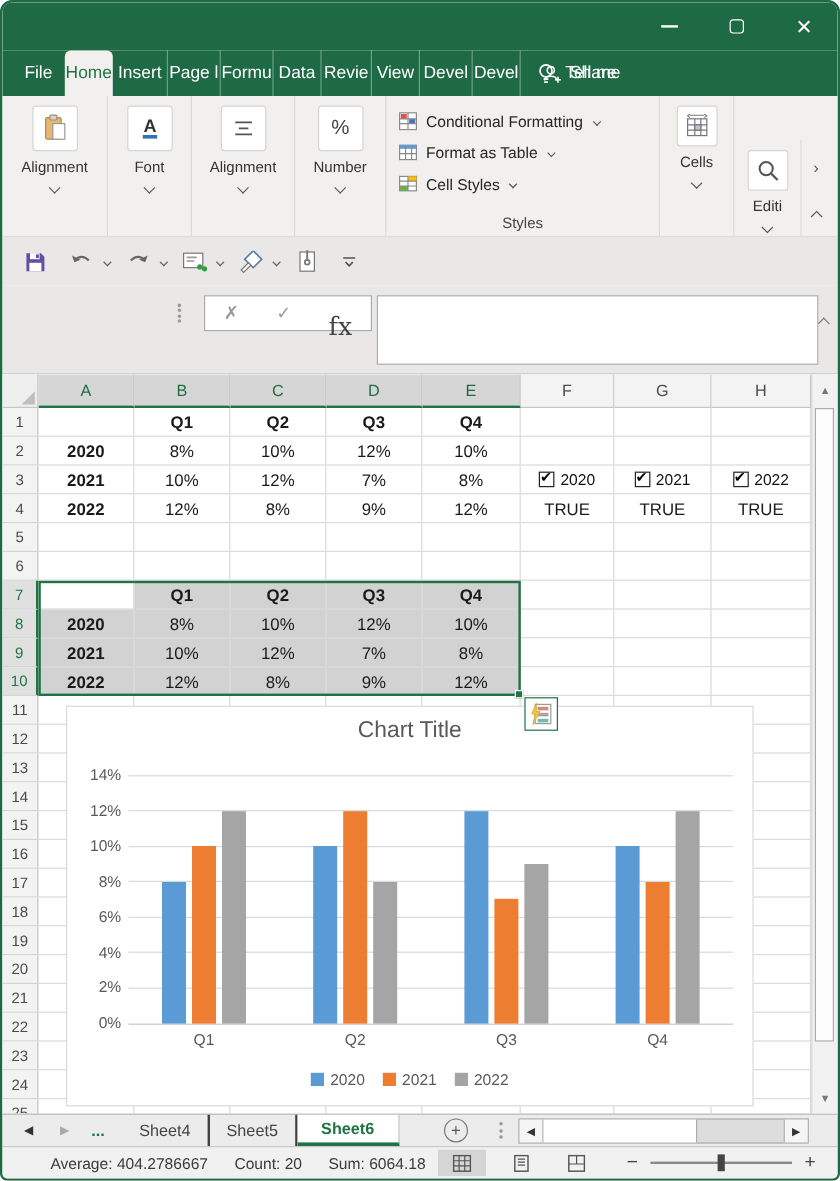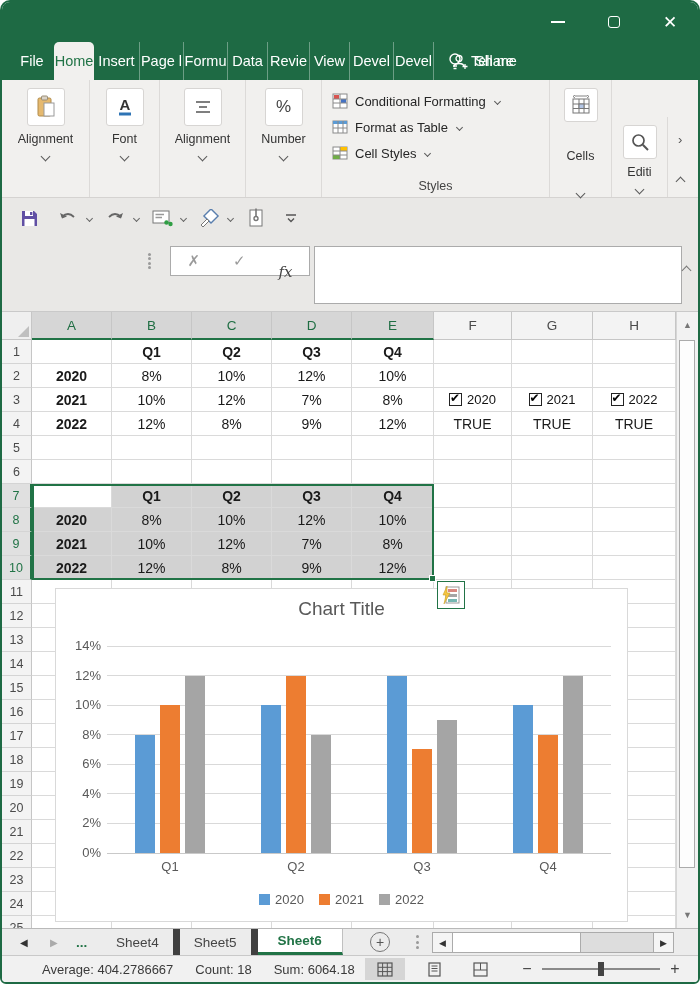--- a/index.html
+++ b/index.html
@@ -45,21 +45,21 @@
   .qchev { width:5px; height:5px; border-right:1.3px solid #666; border-bottom:1.3px solid #666; transform:rotate(45deg); margin:0 10px 0 6px; }
 
   
   .formula-row { height:74px; background:#E9E8E6; border-bottom:1px solid #C9C9C9; position:relative; flex:none; }
   .namebox { position:absolute; left:10px; top:8px; width:123px; height:30px; background:#fff; border:1px solid #ABABAB; display:flex; align-items:center; font-size:14px; color:#222; padding-left:8px; cursor:text; }
   .namebox .chev { position:absolute; right:8px; width:5px; height:5px; }
   .fdots { position:absolute; left:146px; top:15px; width:3px; height:16px; display:flex; flex-direction:column; justify-content:space-between; }
   .fdots i { width:3px; height:3px; background:#9a9a9a; border-radius:50%; }
   .fbtns { position:absolute; left:168px; top:8px; width:140px; height:30px; background:#fff; border:1px solid #ABABAB; display:flex; align-items:center; justify-content:space-around; }
   .fbtn { color:#9a9a9a; font-size:15px; cursor:pointer; }
-  .fx { font-family:"DejaVu Serif", serif; font-style:italic; color:#444; font-size:15px;margin-top:22px; }
+  .fx { font-family:"DejaVu Serif", serif; color:#444; font-size:21px;margin-top:22px; }
   .finput { position:absolute; left:312px; top:8px; width:368px; height:58px; background:#fff; border:1px solid #ABABAB; font-size:14px; padding:4px 6px; cursor:text; }
   .fcollapse { position:absolute; right:8px; top:22px; }
   .fcollapse .chev { transform:rotate(-135deg); border-color:#777; }
 
   
   .grid-region { height:616px; position:relative; background:#fff; overflow:hidden; flex:none; }
   .colhead-row { display:flex; height:28px; }
   .corner { width:30px; height:28px; background:#EFEFEF; border-right:1px solid #C6C6C6; border-bottom:1px solid #C6C6C6; position:relative; cursor:pointer; }
   .corner i { position:absolute; right:2px; bottom:2px; width:0; height:0; border-left:11px solid transparent; border-bottom:11px solid #BFBFBF; }
   .colhead { height:28px; border-right:1px solid #C6C6C6; border-bottom:1px solid #C6C6C6; background:#F3F3F3; color:#4a4a4a; font-size:13.5px; display:flex; align-items:center; justify-content:center; cursor:pointer; }
@@ -97,21 +97,21 @@
   .vscroll { position:absolute; right:0; top:0; width:22px; height:100%; background:#F2F2F2; border-left:1px solid #D6D6D6; z-index:9; }
   .vs-up, .vs-down { position:absolute; left:0; width:100%; height:26px; display:flex; align-items:center; justify-content:center; color:#777; font-size:9px; cursor:pointer; }
   .vs-up { top:0; } .vs-down { bottom:0; }
   .vs-thumb { position:absolute; left:2px; top:28px; width:16px; height:528px; background:#FDFDFD; border:1px solid #ABABAB; cursor:grab; }
 
   
   .sheetbar { height:27px; background:#ECECEC; border-top:1px solid #B9B9B9; position:relative; flex:none; font-size:13.5px; color:#444; }
   .sb-nav { position:absolute; top:0; height:26px; display:flex; align-items:center; font-size:10px; cursor:pointer; }
   .sb-ellipsis { position:absolute; left:74px; top:0; height:26px; display:flex; align-items:center; color:#217346; font-weight:bold; cursor:pointer; }
   .stabs { position:absolute; left:100px; top:0; height:26px; display:flex; align-items:stretch; }
-  .stab { display:flex; align-items:center; padding:4px 14px; border-right:7px solid #404040; cursor:pointer; }
+  .stab { display:flex; align-items:center; padding:4px 14px; border-right:2px solid #404040; cursor:pointer; }
   .stab.active { background:#FFFFFF; color:#217346; font-weight:bold; border-bottom:3px solid #217346; border-right:1px solid #C0C0C0; padding:0 20px; }
   .newsheet { position:absolute; left:368px; top:3px; width:20px; height:20px; border:1.4px solid #777; border-radius:50%; color:#555; display:flex; align-items:center; justify-content:center; font-size:14px; cursor:pointer; }
   .sb-dots { position:absolute; left:414px; top:6px; width:3px; height:14px; display:flex; flex-direction:column; justify-content:space-between; }
   .sb-dots i { width:3px; height:3px; background:#999; border-radius:50%; }
   .hscroll { position:absolute; left:430px; top:3px; width:242px; height:21px; background:#DDDDDD; border:1px solid #ABABAB; display:flex; }
   .hs-btn { width:20px; height:100%; background:#F5F5F5; display:flex; align-items:center; justify-content:center; font-size:9px; color:#333; cursor:pointer; flex:none; }
   .hs-left { border-right:1px solid #ABABAB; }
   .hs-right { border-left:1px solid #ABABAB; margin-left:auto; }
   .hs-thumb { width:128px; height:100%; background:#FFFFFF; border-right:1px solid #ABABAB; cursor:grab; flex:none; }
 
@@ -248,21 +248,21 @@
             <rect x="8" y="2" width="7" height="4" fill="#FFC000"></rect>
             <line x1="8" y1="2" x2="8" y2="14" stroke="#8a8a8a"></line>
             <line x1="1" y1="6" x2="15" y2="6" stroke="#8a8a8a"></line>
             <line x1="1" y1="10" x2="15" y2="10" stroke="#8a8a8a"></line>
           </svg>
         <span>Cell Styles</span>
         <span class="chev"></span>
       </div>
       <div class="styles-label">Styles</div>
     </div>
-    <div class="rgroup" style="width:62px;justify-content:space-between;">
+    <div class="rgroup" style="width:62px;">
       <div class="iconbox" style="width:34px;height:34px;">
         <svg width="20" height="20" viewBox="0 0 20 20">
             <rect x="2" y="4" width="16" height="14" fill="#fff" stroke="#777"></rect>
             <line x1="2" y1="9" x2="18" y2="9" stroke="#777"></line>
             <line x1="2" y1="13.5" x2="18" y2="13.5" stroke="#777"></line>
             <line x1="8" y1="4" x2="8" y2="18" stroke="#777"></line>
             <line x1="13" y1="4" x2="13" y2="18" stroke="#777"></line>
             <path d="M4 1 h12 M4 0 l-2 1.5 l2 1.5 M16 0 l2 1.5 l-2 1.5" stroke="#777" fill="none" stroke-width="0.9"></path>
             <rect x="8" y="9" width="5" height="4.5" fill="#B4C7E7" stroke="#777"></rect>
           </svg>
@@ -757,21 +757,21 @@
     <div class="hscroll">
       <div class="hs-btn hs-left">◀</div>
       <div class="hs-thumb"></div>
       <div class="hs-btn hs-right">▶</div>
     </div>
   </div>
 
   <div class="statusbar">
     <div class="stat-items" id="status-items">
         <span>Average: 404.2786667</span>
-        <span>Count: 18</span>
+        <span>Count: 20</span>
         <span>Sum: 6064.18</span>
       </div>
     <div class="viewbtns">
       <div class="vbtn active">
         <svg width="16" height="15" viewBox="0 0 16 15">
             <rect x="1" y="1" width="14" height="13" fill="none" stroke="#555" stroke-width="1.2"></rect>
             <line x1="1" y1="5.3" x2="15" y2="5.3" stroke="#555"></line>
             <line x1="1" y1="9.6" x2="15" y2="9.6" stroke="#555"></line>
             <line x1="5.6" y1="1" x2="5.6" y2="14" stroke="#555"></line>
             <line x1="10.3" y1="1" x2="10.3" y2="14" stroke="#555"></line>

